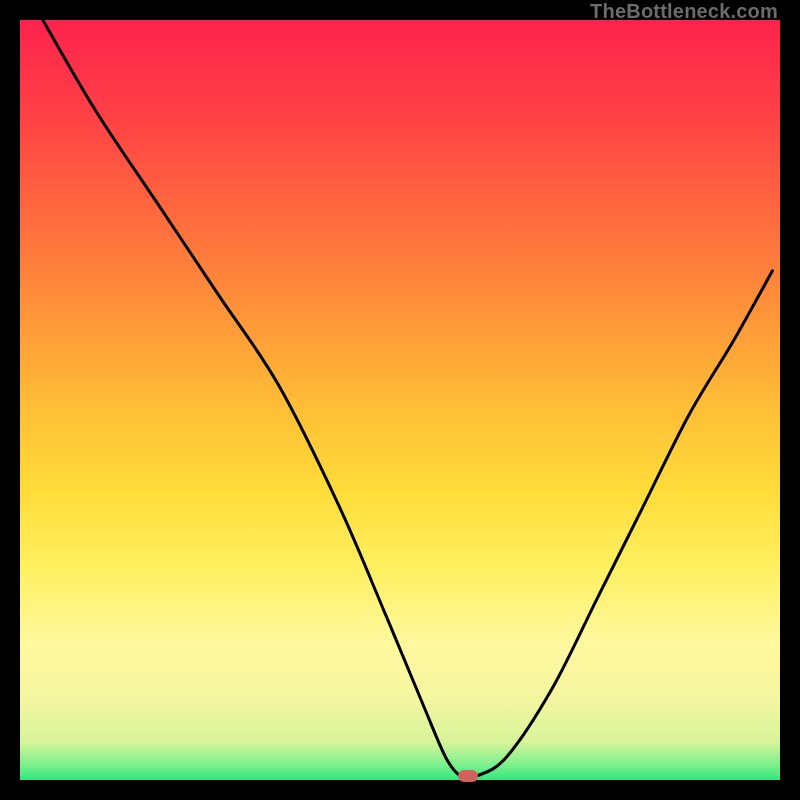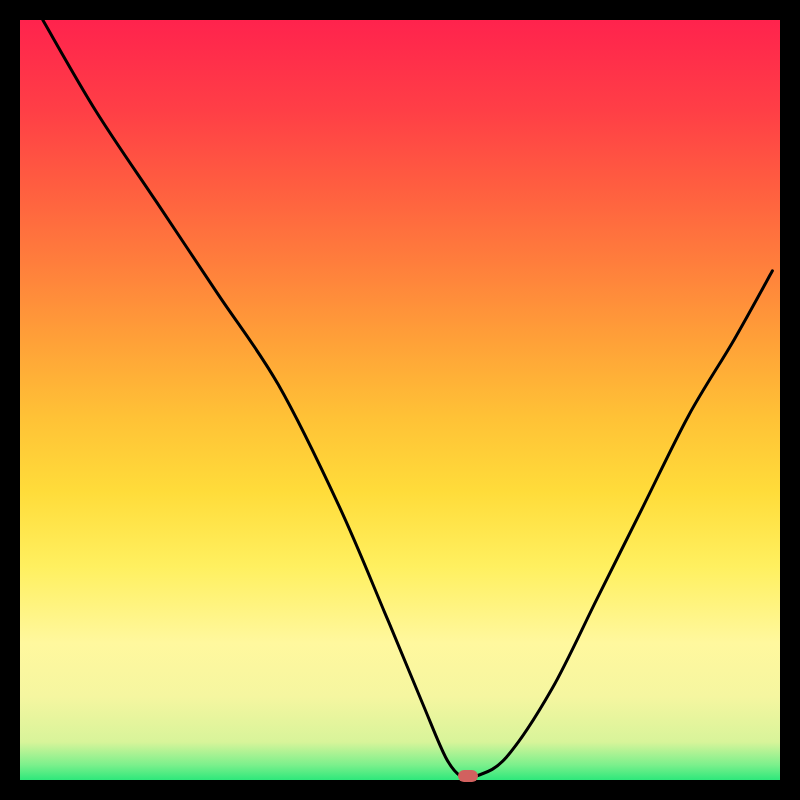--- a/index.html
+++ b/index.html
@@ -54,19 +54,20 @@
     width: 20px;
     height: 12px;
     border-radius: 6px;
     background: #d2615f;
   }
 </style>
 </head>
 <body>
 
 <div class="frame">
+  <div class="watermark">TheBottleneck.com</div>
   <div class="plot-area">
     <svg class="curve" viewBox="0 0 760 760" preserveAspectRatio="none">
       <path id="curve-path" fill="none" stroke="#000" stroke-width="3" stroke-linejoin="round" stroke-linecap="round" d="M 22.8 0.0 C 31.7 15.2, 57.0 60.8, 76.0 91.2 C 95.0 121.6, 116.5 152.0, 136.8 182.4 C 157.1 212.8, 177.3 243.2, 197.6 273.6 C 217.9 304.0, 238.1 329.3, 258.4 364.8 C 278.7 400.3, 301.5 448.4, 319.2 486.4 C 336.9 524.4, 350.9 559.9, 364.8 592.8 C 378.7 625.7, 392.7 659.9, 402.8 684.0 C 412.9 708.1, 419.3 725.2, 425.6 737.2 C 431.9 749.2, 435.7 753.0, 440.8 756.2 C 445.9 759.4, 448.4 759.4, 456.0 756.2 C 463.6 753.0, 473.7 751.8, 486.4 737.2 C 499.1 722.6, 516.8 695.4, 532.0 668.8 C 547.2 642.2, 562.4 608.0, 577.6 577.6 C 592.8 547.2, 608.0 516.8, 623.2 486.4 C 638.4 456.0, 653.6 423.1, 668.8 395.2 C 684.0 367.3, 700.5 343.3, 714.4 319.2 C 728.3 295.1, 746.1 262.2, 752.4 250.8"></path>
     </svg>
     <div id="marker" class="marker" style="left: 438.4px; top: 750.2px; background: rgb(210, 97, 95);"></div>
   </div>
 </div>
 
 </body></html>

